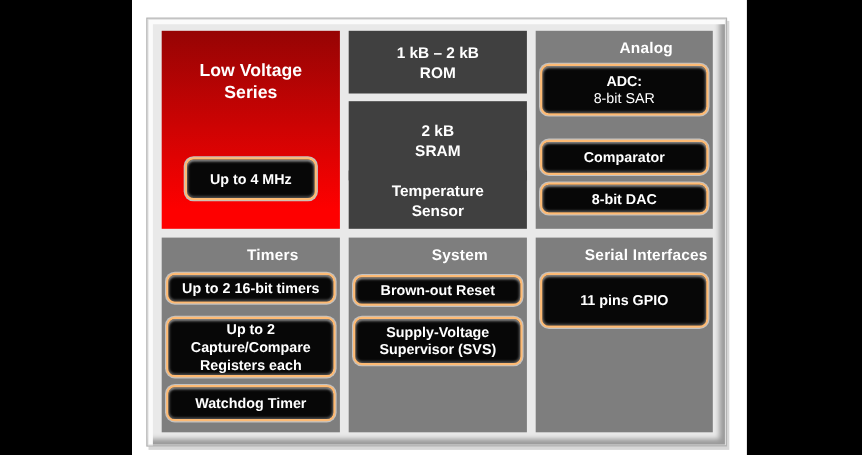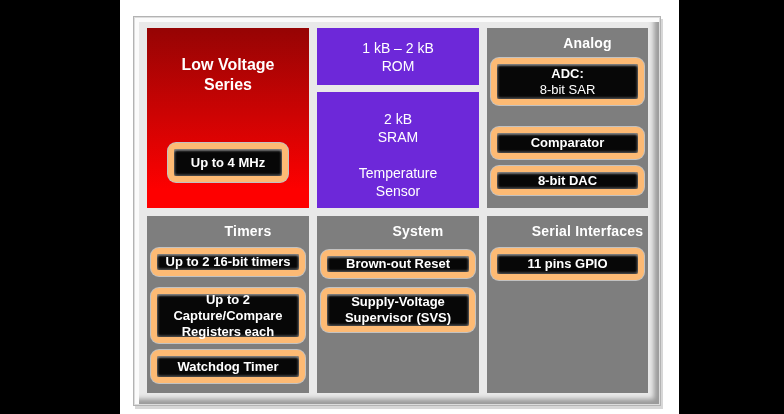--- a/index.html
+++ b/index.html
@@ -24,37 +24,37 @@
   }
   .panel {
     position:absolute; background:#7e7e7e; color:#ffffff;
   }
   .panel-title {
     text-align:center; font-weight:bold; font-size:14px; margin-top:7px;
     letter-spacing:0.2px;
     padding-left:40px;
   }
   .memblock {
-    position:absolute; background:#6d28d9; color:#ffffff;
+    position:absolute; background:#404040; color:#ffffff;
     display:flex; align-items:center; justify-content:center;
-    text-align:center; font-weight:normal; font-size:14px; line-height:18px;
+    text-align:center; font-weight:bold; font-size:14px; line-height:18px;
   }
   .redblock {
     position:absolute; left:147px; top:28px; width:162px; height:180px;
     background:linear-gradient(180deg, #960404 0%, #cf0303 50%, #fe0000 90%);
     color:#ffffff;
   }
   .lv-title {
     margin-top:27px; text-align:center; font-weight:bold; font-size:16px;
     line-height:20px;
   }
   .multiline { white-space:pre-line; }
   .blackbtn {
     background:#070707;
-    border:6px solid #fdba74;
+    border:2px solid #fdba74;
     border-radius:8px;
     color:#ffffff; font-weight:bold; font-size:13px; line-height:16px;
     display:flex; flex-direction:column; align-items:center; justify-content:center;
     text-align:center;
     box-shadow:
       0 0 0 1px #c2c2c2,
       inset 0 2px 2px rgba(255,255,255,0.45),
       inset 0 -2px 2px rgba(255,255,255,0.20),
       inset 2px 0 2px rgba(255,255,255,0.12),
       inset -2px 0 2px rgba(255,255,255,0.12);
@@ -116,17 +116,17 @@
     <div class="panel-title">System</div>
     <div class="blackbtn mauto" style="width:154px; height:28px; margin-top:11px;">
       <span>Brown-out Reset</span>
     </div>
     <div class="blackbtn mauto multiline" style="width:154px; height:44px; margin-top:10px;">Supply-Voltage
 Supervisor (SVS)</div>
   </div>
 
   <div class="panel" style="left:487px; top:216px; width:161px; height:177px;">
     <div class="panel-title">Serial Interfaces</div>
-    <div class="blackbtn mauto" style="width:153px; height:32px; margin-top:9px;">
+    <div class="blackbtn mauto" style="width:153px; height:50px; margin-top:9px;">
       <span>11 pins GPIO</span>
     </div>
   </div>
 </div>
 
 </body></html>

